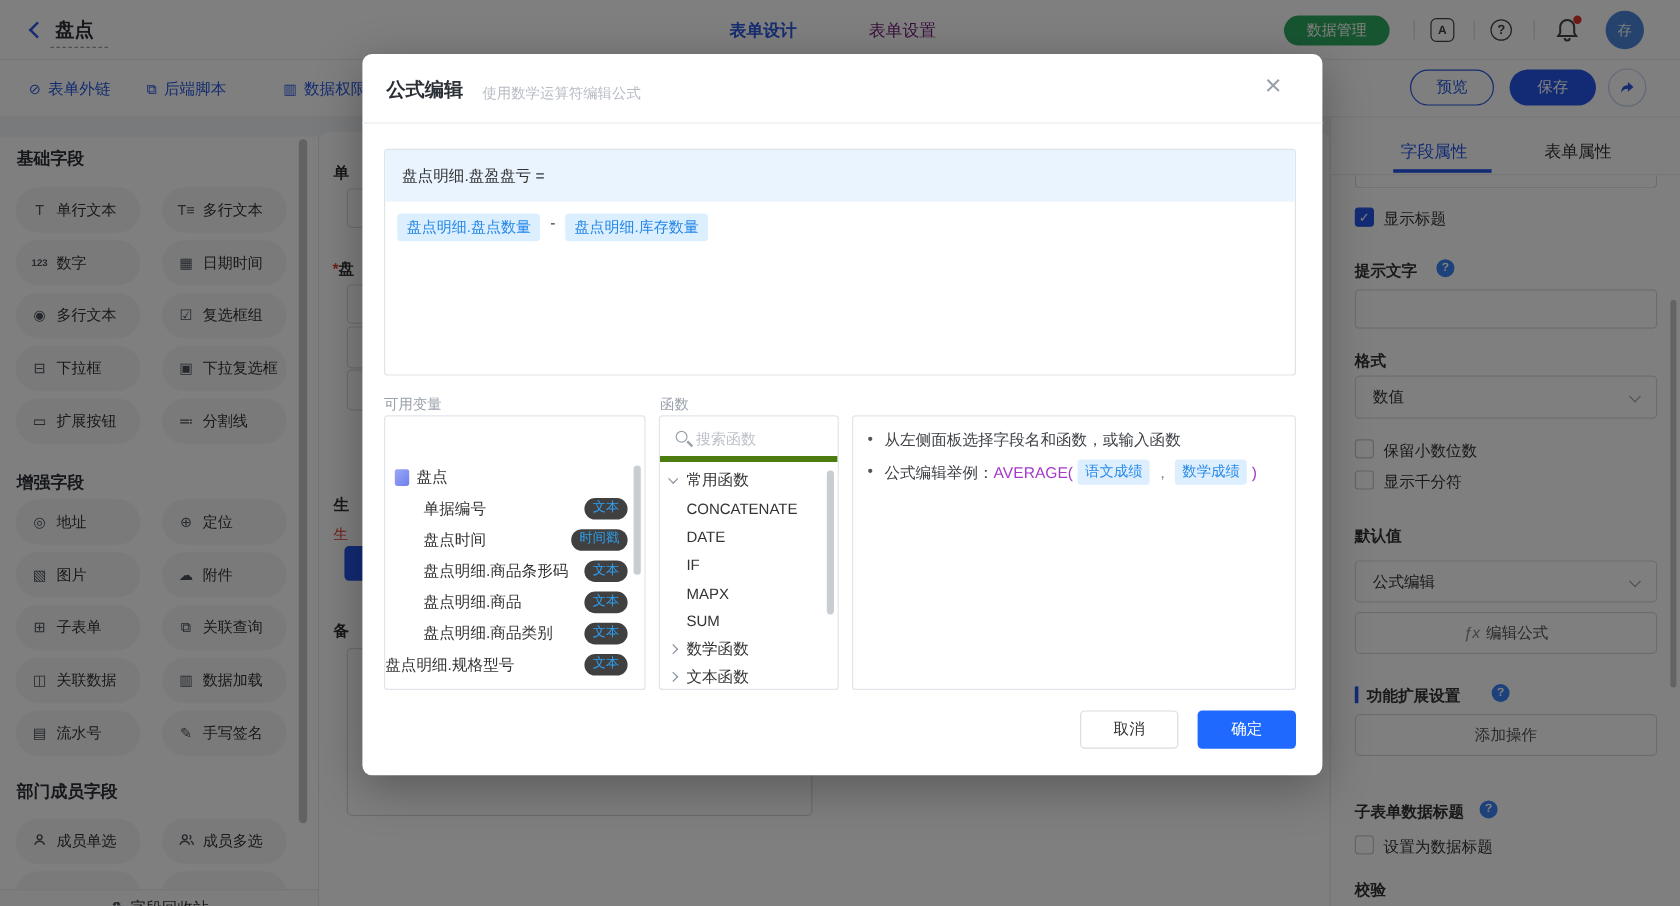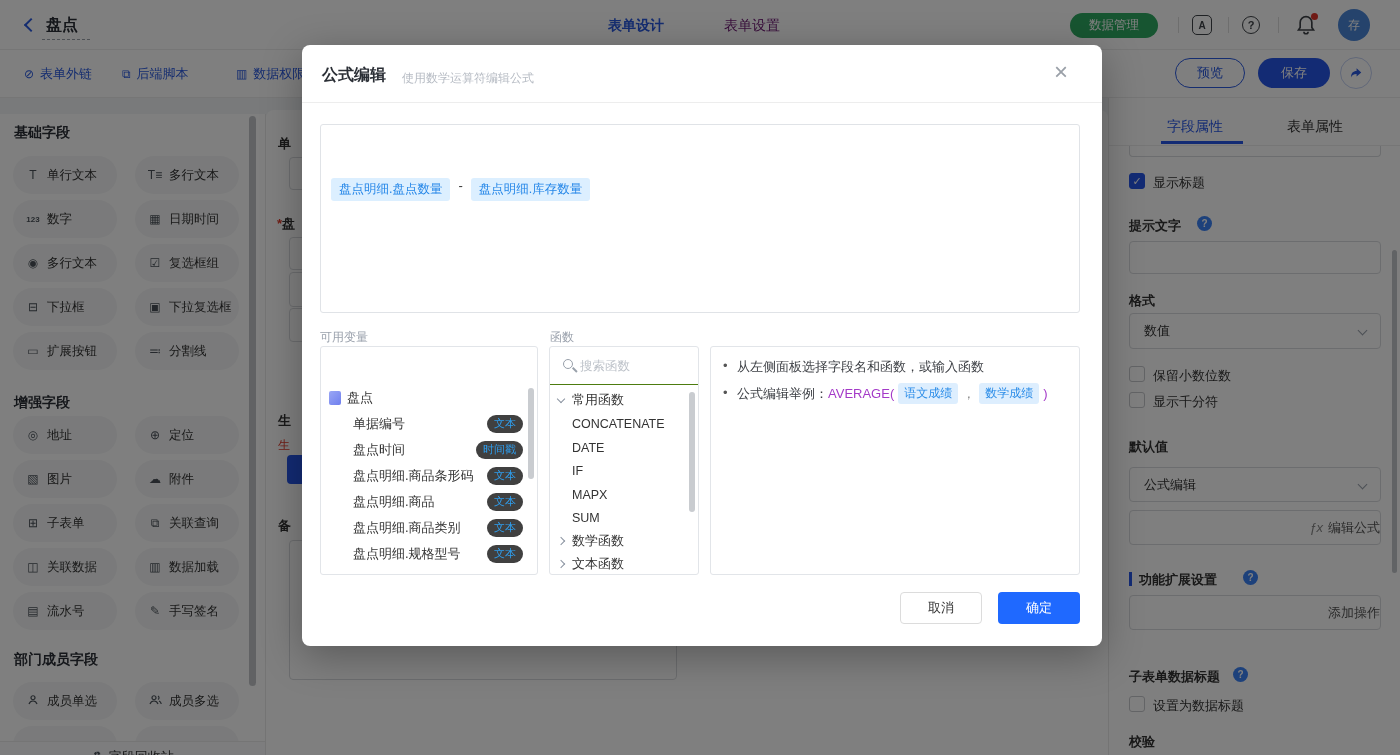--- a/index.html
+++ b/index.html
@@ -41,21 +41,21 @@
 .cbluebtn{position:absolute;left:21px;width:110px;height:29px;background:#2656e8;border-radius:4px}
 
 .rsb{position:absolute;left:1108px;top:98px;width:292px;height:657px;background:#fff;border-left:1px solid #e8e8e8}
 .rtab{position:absolute;top:20px;font-size:14px}
 .runder{position:absolute;left:52px;top:43px;width:82px;height:3px;background:#2656e8}
 .rdiv{position:absolute;left:0;top:47px;width:292px;height:1px;background:#ececec}
 .rlabel{position:absolute;left:20px;font-size:13px;font-weight:600;color:#333}
 .rtext{position:absolute;font-size:13px;color:#333}
 .rinput{position:absolute;left:20px;width:252px;height:33px;border:1px solid #d9dbde;border-radius:4px;background:#fff}
 .rselect{position:absolute;left:20px;width:252px;height:36px;border:1px solid #d9dbde;border-radius:4px;background:#fff;display:flex;align-items:center;padding:0 14px;font-size:13px;color:#333}
-.rbtn{position:absolute;left:20px;width:252px;height:35px;border:1px solid #d9dbde;border-radius:4px;background:#fff;display:flex;align-items:center;justify-content:flex-end;font-size:13px;color:#555;gap:5px}
+.rbtn{position:absolute;left:20px;width:252px;height:35px;border:1px solid #d9dbde;border-radius:4px;background:#fff;display:flex;align-items:center;justify-content:center;font-size:13px;color:#555;gap:5px}
 .cb{position:absolute;left:20px;width:16px;height:16px;border-radius:3px;border:1px solid #c6c9cc;background:#fff}
 .cb.checked{background:#2656e8;border-color:#2656e8;color:#fff;font-size:11px;display:flex;align-items:center;justify-content:center}
 .qicon{position:absolute;width:15px;height:15px;border-radius:50%;background:#3b82f6;color:#fff;font-size:10px;font-weight:700;display:flex;align-items:center;justify-content:center}
 .chevdown{display:inline-block;width:7px;height:7px;border-right:1.5px solid #98a0aa;border-bottom:1.5px solid #98a0aa;transform:rotate(45deg)}
 .rsb-thumb{position:absolute;left:283px;top:152px;width:5px;height:323px;border-radius:3px;background:#c3c6ca}
 .bluebar{position:absolute;left:20px;top:474px;width:3px;height:14px;background:#2656e8}
 
 .mask{position:absolute;left:0;top:0;width:1400px;height:755px;background:rgba(0,0,0,0.5);z-index:50}
 
 .modal{position:absolute;left:302px;top:45px;width:800px;height:601px;background:#fff;border-radius:8px;z-index:60;box-shadow:0 10px 40px rgba(0,0,0,.3)}
@@ -73,21 +73,21 @@
 .p1{left:18px;width:218px}
 .p2{left:247px;width:150px}
 .p3{left:408px;width:370px}
 .tabrow{position:absolute;left:0;top:0;width:100%;height:34px;border-bottom:1px solid #edeff1}
 .ptab{position:absolute;top:10px;font-size:13px}
 .trow{position:absolute;left:0;width:100%;height:26px;display:flex;align-items:center}
 .ticon{position:absolute;left:8px;top:6px;width:12px;height:14px;border-radius:2px;background:linear-gradient(135deg,#9aa7f5,#6f7fee)}
 .tname{font-size:13px;color:#333;white-space:nowrap}
 .tag{position:absolute;right:14px;font-size:11px;color:#2e9ff0;background:#404040;border-radius:9px;padding:2px 7px;line-height:1.2}
 .pthumb{position:absolute;width:6px;border-radius:3px;background:#c9ccd0}
-.srow{position:absolute;left:0;top:0;width:100%;height:38px;border-bottom:1px solid #4d7c0f}
+.srow{position:absolute;left:0;top:0;width:100%;height:38px;border-bottom:5px solid #4d7c0f}
 .mag{position:absolute;left:13px;top:12px;width:10px;height:10px;border:1.5px solid #98a0aa;border-radius:50%}
 .mag::after{content:"";position:absolute;left:8px;top:9px;width:6px;height:1.5px;background:#98a0aa;transform:rotate(45deg)}
 .sinput{position:absolute;left:30px;top:8px;width:108px;height:22px;border:none;outline:none;font-size:12.5px;color:#333;font-family:"Liberation Sans",sans-serif}
 .sinput::placeholder{color:#bdc2c9}
 .frow{position:absolute;left:0;width:100%;height:24px;display:flex;align-items:center}
 .fchv{position:absolute;left:8px;width:6px;height:6px;border-right:1.5px solid #8a93a0;border-bottom:1.5px solid #8a93a0}
 .grptxt{position:absolute;left:22px;font-size:13px;color:#333;white-space:nowrap}
 .functxt{position:absolute;left:22px;font-size:12.5px;color:#333;white-space:nowrap}
 .bullet{position:absolute;left:12px;color:#555;font-size:13px}
 .tiptxt{position:absolute;left:26px;font-size:13px;color:#3c3f44;white-space:nowrap;display:flex;align-items:center}
@@ -316,20 +316,21 @@
 
   <div class="mask"></div>
 
   <div class="modal">
     <div class="mhead">
       <span class="mtitle">公式编辑</span>
       <span class="msub">使用数学运算符编辑公式</span>
       <span class="mclose">×</span>
     </div>
     <div class="fbox">
+      <div class="fhead">盘点明细.盘盈盘亏 =</div>
       <div class="fbody">
         <span class="chip">盘点明细.盘点数量</span>
         <span class="minus">-</span>
         <span class="chip">盘点明细.库存数量</span>
       </div>
     </div>
     <span class="plabel" style="left:18px">可用变量</span>
     <span class="plabel" style="left:248px">函数</span>
 
     <div class="panel p1">
@@ -351,21 +352,21 @@
         </div>
       <div class="trow" style="top:142px">
           <span class="tname" style="margin-left:32px">盘点明细.商品</span>
           <span class="tag">文本</span>
         </div>
       <div class="trow" style="top:168px">
           <span class="tname" style="margin-left:32px">盘点明细.商品类别</span>
           <span class="tag">文本</span>
         </div>
       <div class="trow" style="top:194px">
-          <span class="tname" style="margin-left:32px">盘点明细.规格型号</span>
+          <span class="tname" style="">盘点明细.规格型号</span>
           <span class="tag">文本</span>
         </div>
       <div class="pthumb" style="right:3px;top:41px;height:91px"></div>
     </div>
 
     <div class="panel p2">
       <div class="srow">
         <span class="mag"></span>
         <input class="sinput" placeholder="搜索函数" style="">
       </div>

